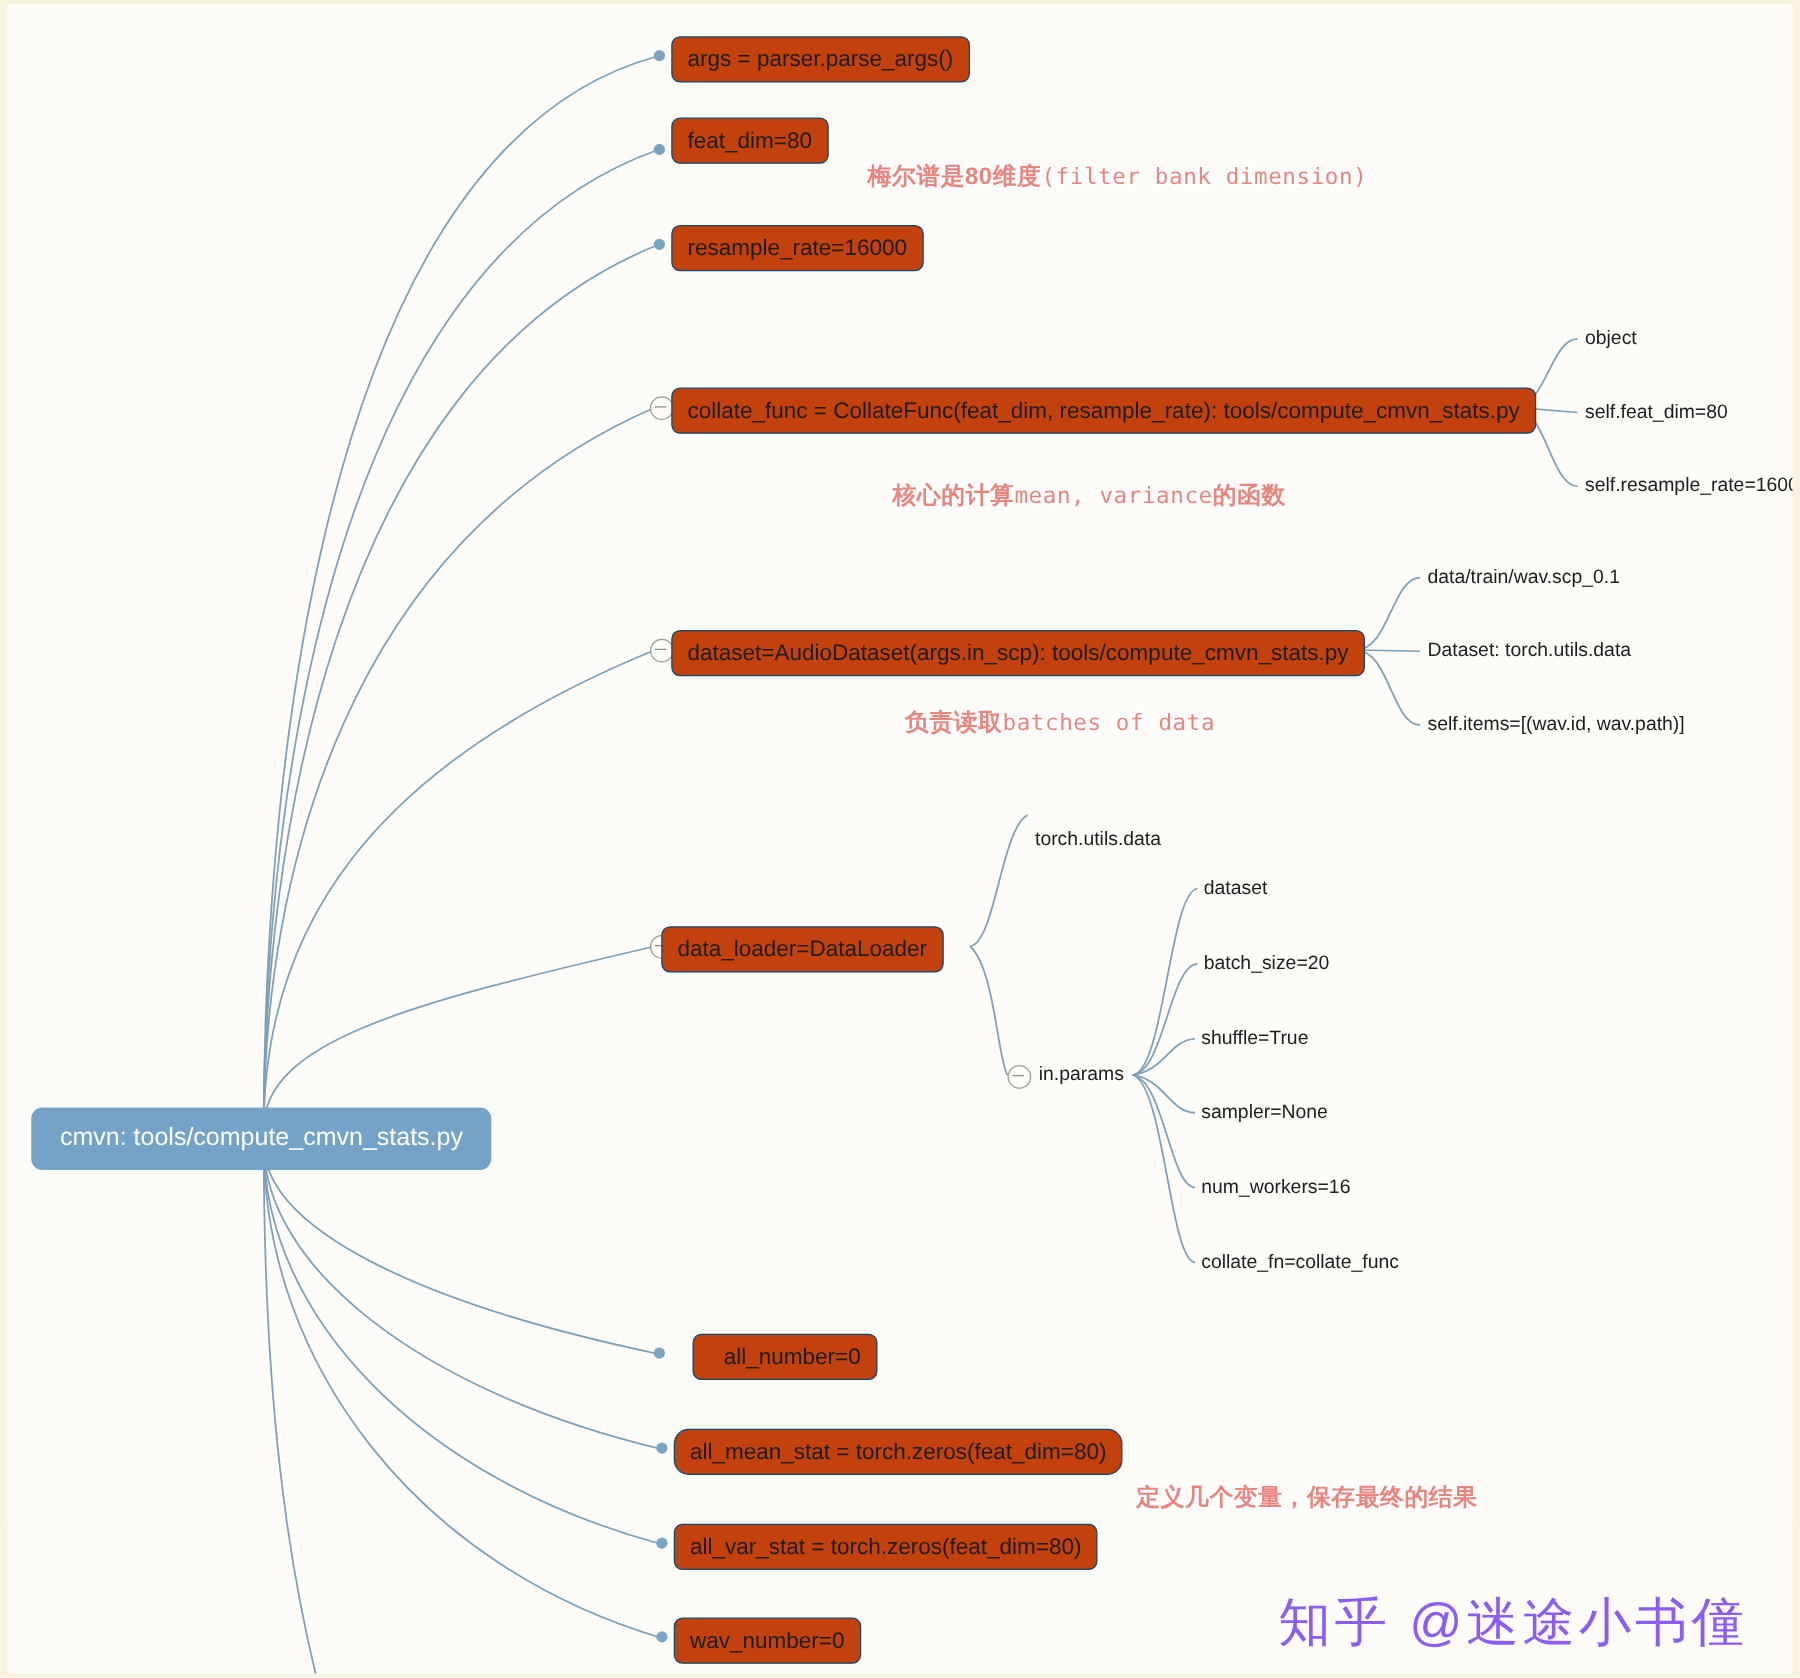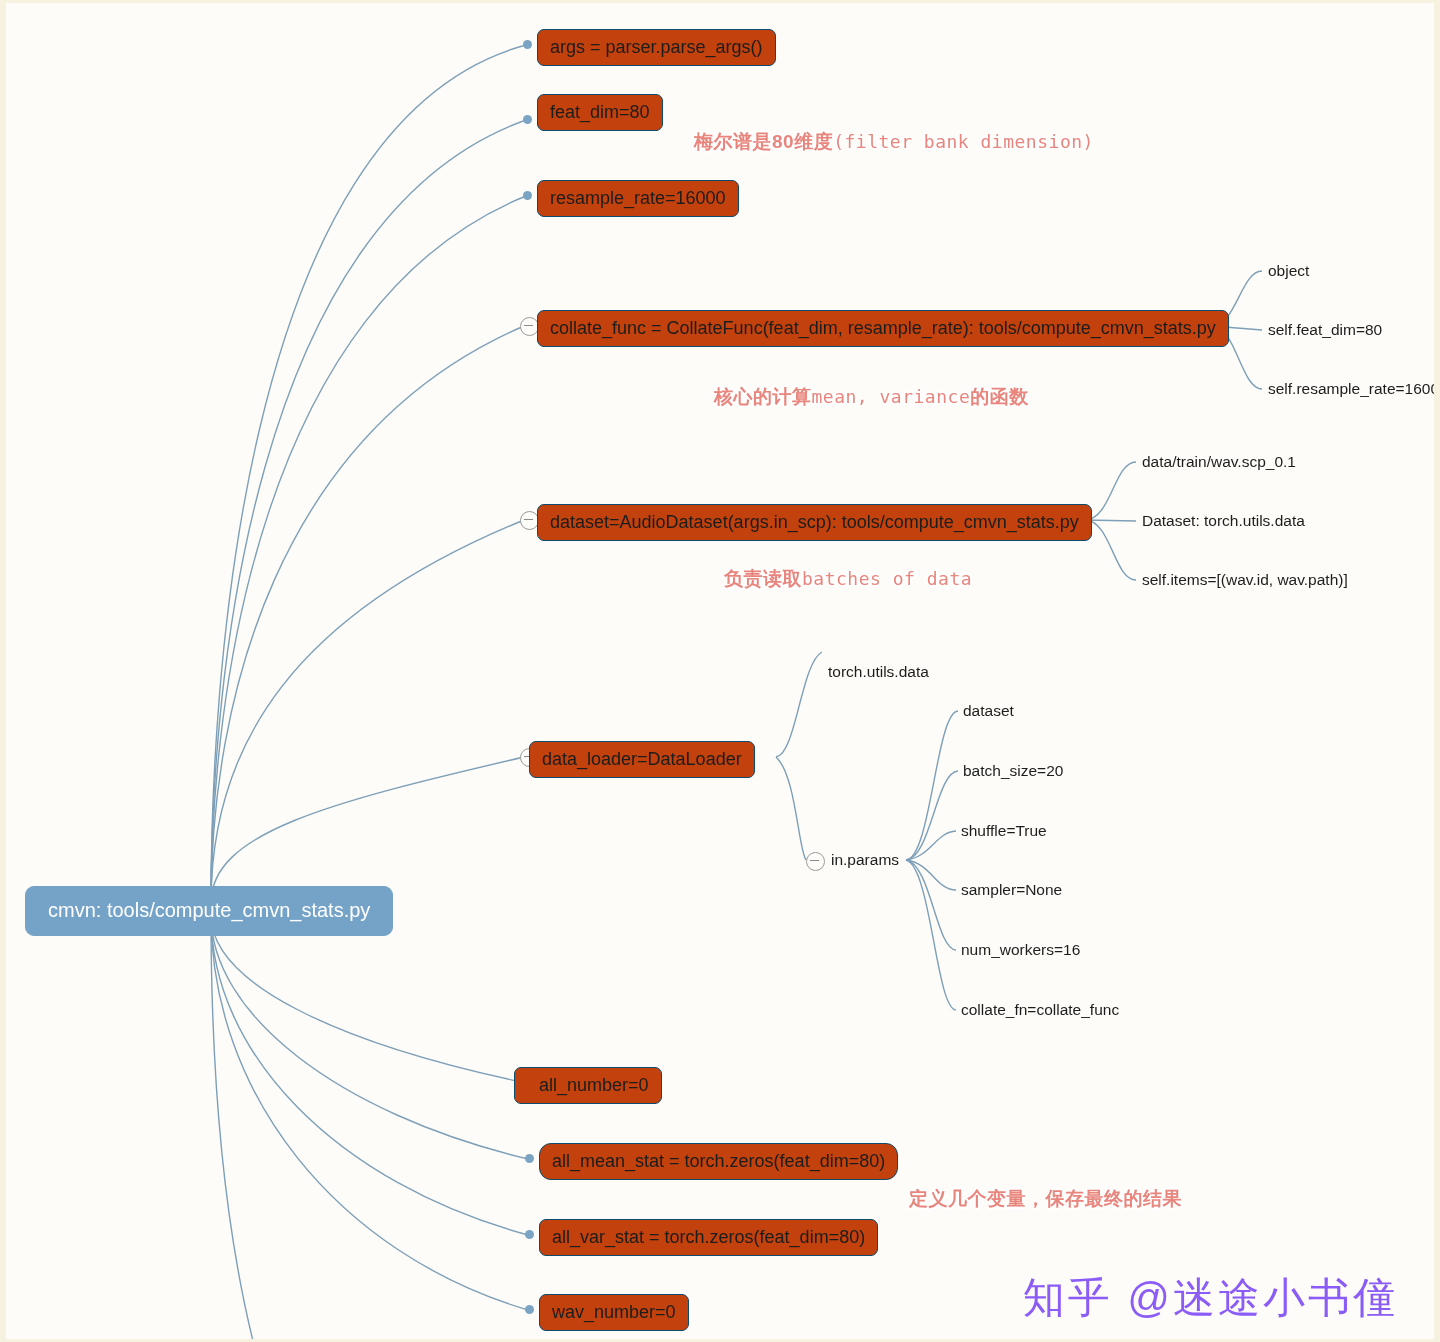--- a/index.html
+++ b/index.html
@@ -175,21 +175,21 @@
   <div class="toggle" style="left:514px; top:314px;"></div>
   <div class="node" style="left:531px; top:307px;">collate_func = CollateFunc(feat_dim, resample_rate): tools/compute_cmvn_stats.py</div>
 
   <div class="toggle" style="left:514px; top:508px;"></div>
   <div class="node" style="left:531px; top:501px;">dataset=AudioDataset(args.in_scp): tools/compute_cmvn_stats.py</div>
 
   <div class="toggle" style="left:514px; top:745px;"></div>
   <div class="node" style="left:523px; top:738px;">data_loader=DataLoader</div>
 
   <div class="dot" style="left:517px; top:1075px;"></div>
-  <div class="node" style="left:508px; top:1064px;padding-left:24px;">all_number=0</div>
+  <div class="node" style="left:548px; top:1064px;padding-left:24px;">all_number=0</div>
 
   <div class="dot" style="left:519px; top:1151px;"></div>
   <div class="node" style="left:533px; top:1140px;border-radius:12px;">all_mean_stat = torch.zeros(feat_dim=80)</div>
 
   <div class="dot" style="left:519px; top:1227px;"></div>
   <div class="node" style="left:533px; top:1216px;">all_var_stat = torch.zeros(feat_dim=80)</div>
 
   <div class="dot" style="left:519px; top:1302px;"></div>
   <div class="node" style="left:533px; top:1291px;">wav_number=0</div>
 

